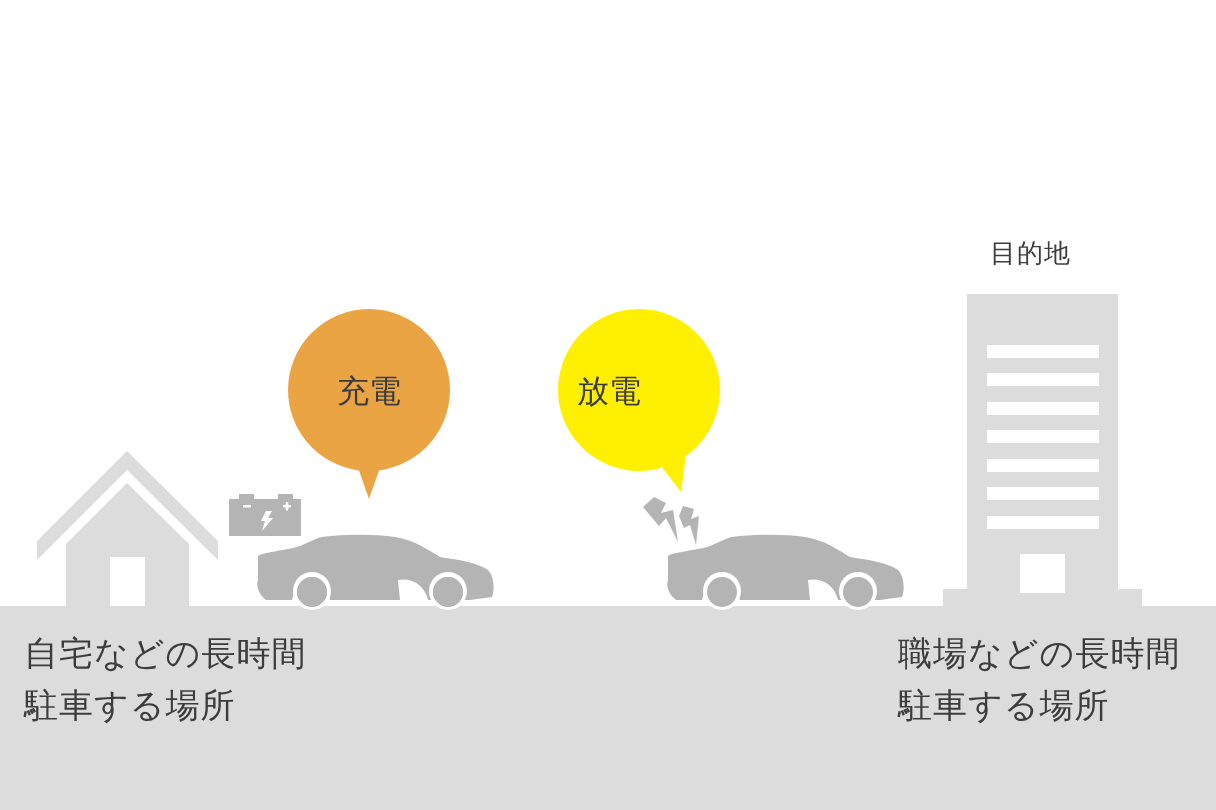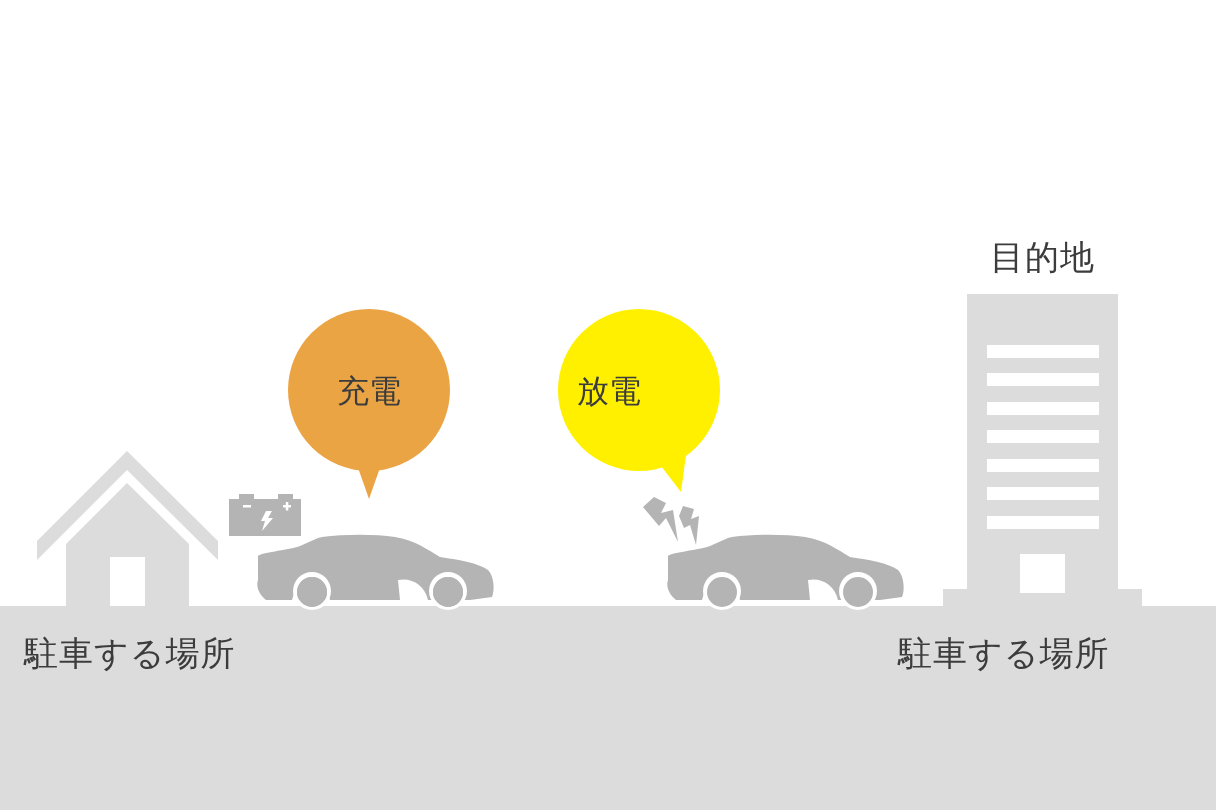--- a/index.html
+++ b/index.html
@@ -5,21 +5,21 @@
     html, body { margin: 0; padding: 0; }
     body {
       width: 1216px; height: 810px; position: relative; overflow: hidden;
       background: #ffffff;
       font-family: "DejaVu Sans", "Liberation Sans", sans-serif;
       color: #3c3c3c;
     }
     .scene { position: absolute; left: 0; top: 0; width: 1216px; height: 810px; }
     .label {
       position: absolute; white-space: nowrap;
-      font-size: 34px; letter-spacing: 1px; line-height: 1;
+      font-size: 26px; letter-spacing: 1px; line-height: 1;
     }
     .bubble-text {
       position: absolute; font-size: 32px; line-height: 1; white-space: nowrap;
       transform: translate(-50%, -50%);
     }
     .caption {
       position: absolute; font-size: 34px; line-height: 52px; white-space: nowrap;
     }
     .caption div { letter-spacing: 1px; }
   </style>
@@ -98,19 +98,21 @@
       <rect x="1020" y="554" width="45" height="39" fill="#ffffff"></rect>
     </g>
   </svg>
 
   <div class="label" style="left:990px; top:240px;">目的地</div>
 
   <div class="bubble-text" style="left:369px; top:391px;">充電</div>
   <div class="bubble-text" style="left:609px; top:391px;">放電</div>
 
   <div class="caption" style="left:24px; top:627px;">
+    <div>自宅などの長時間</div>
     <div>駐車する場所</div>
   </div>
 
   <div class="caption" style="left:898px; top:627px;">
+    <div>職場などの長時間</div>
     <div>駐車する場所</div>
   </div>
 </div>
 
 </body></html>

